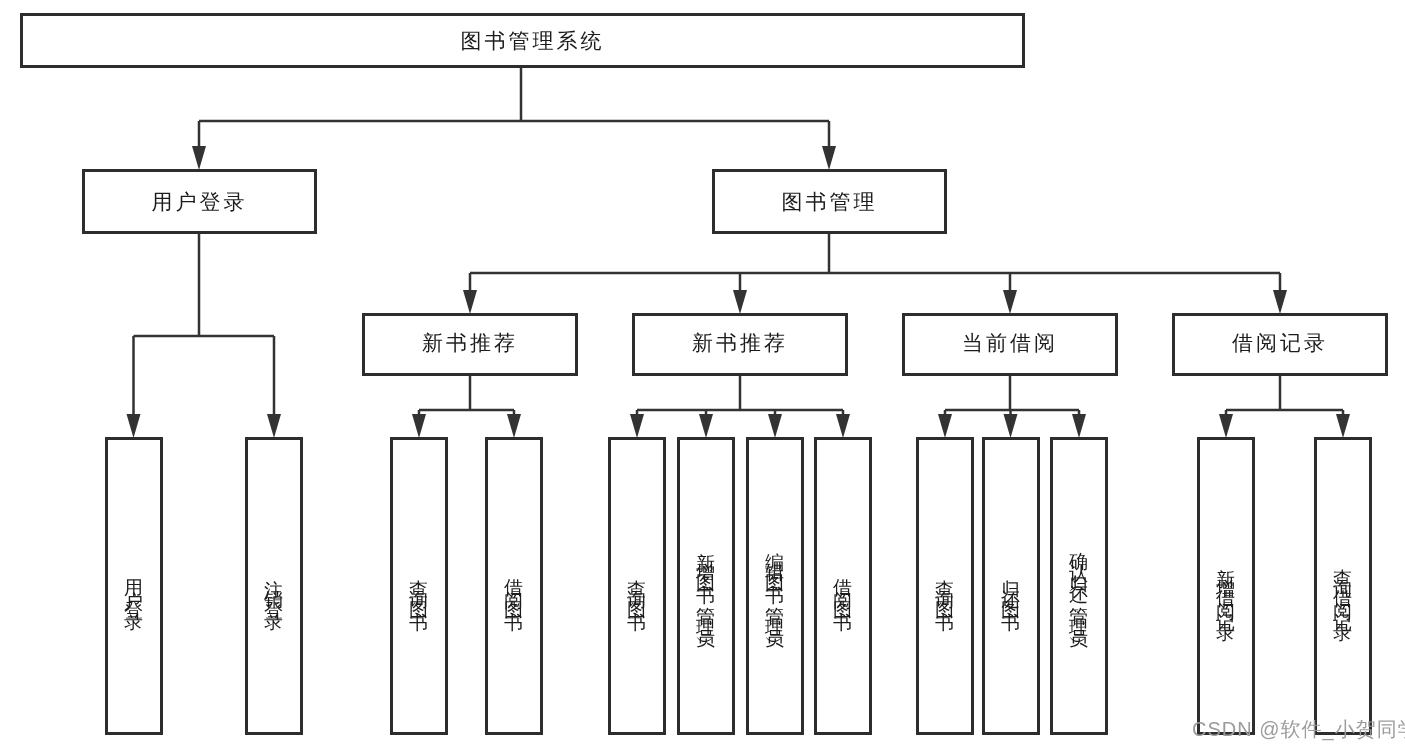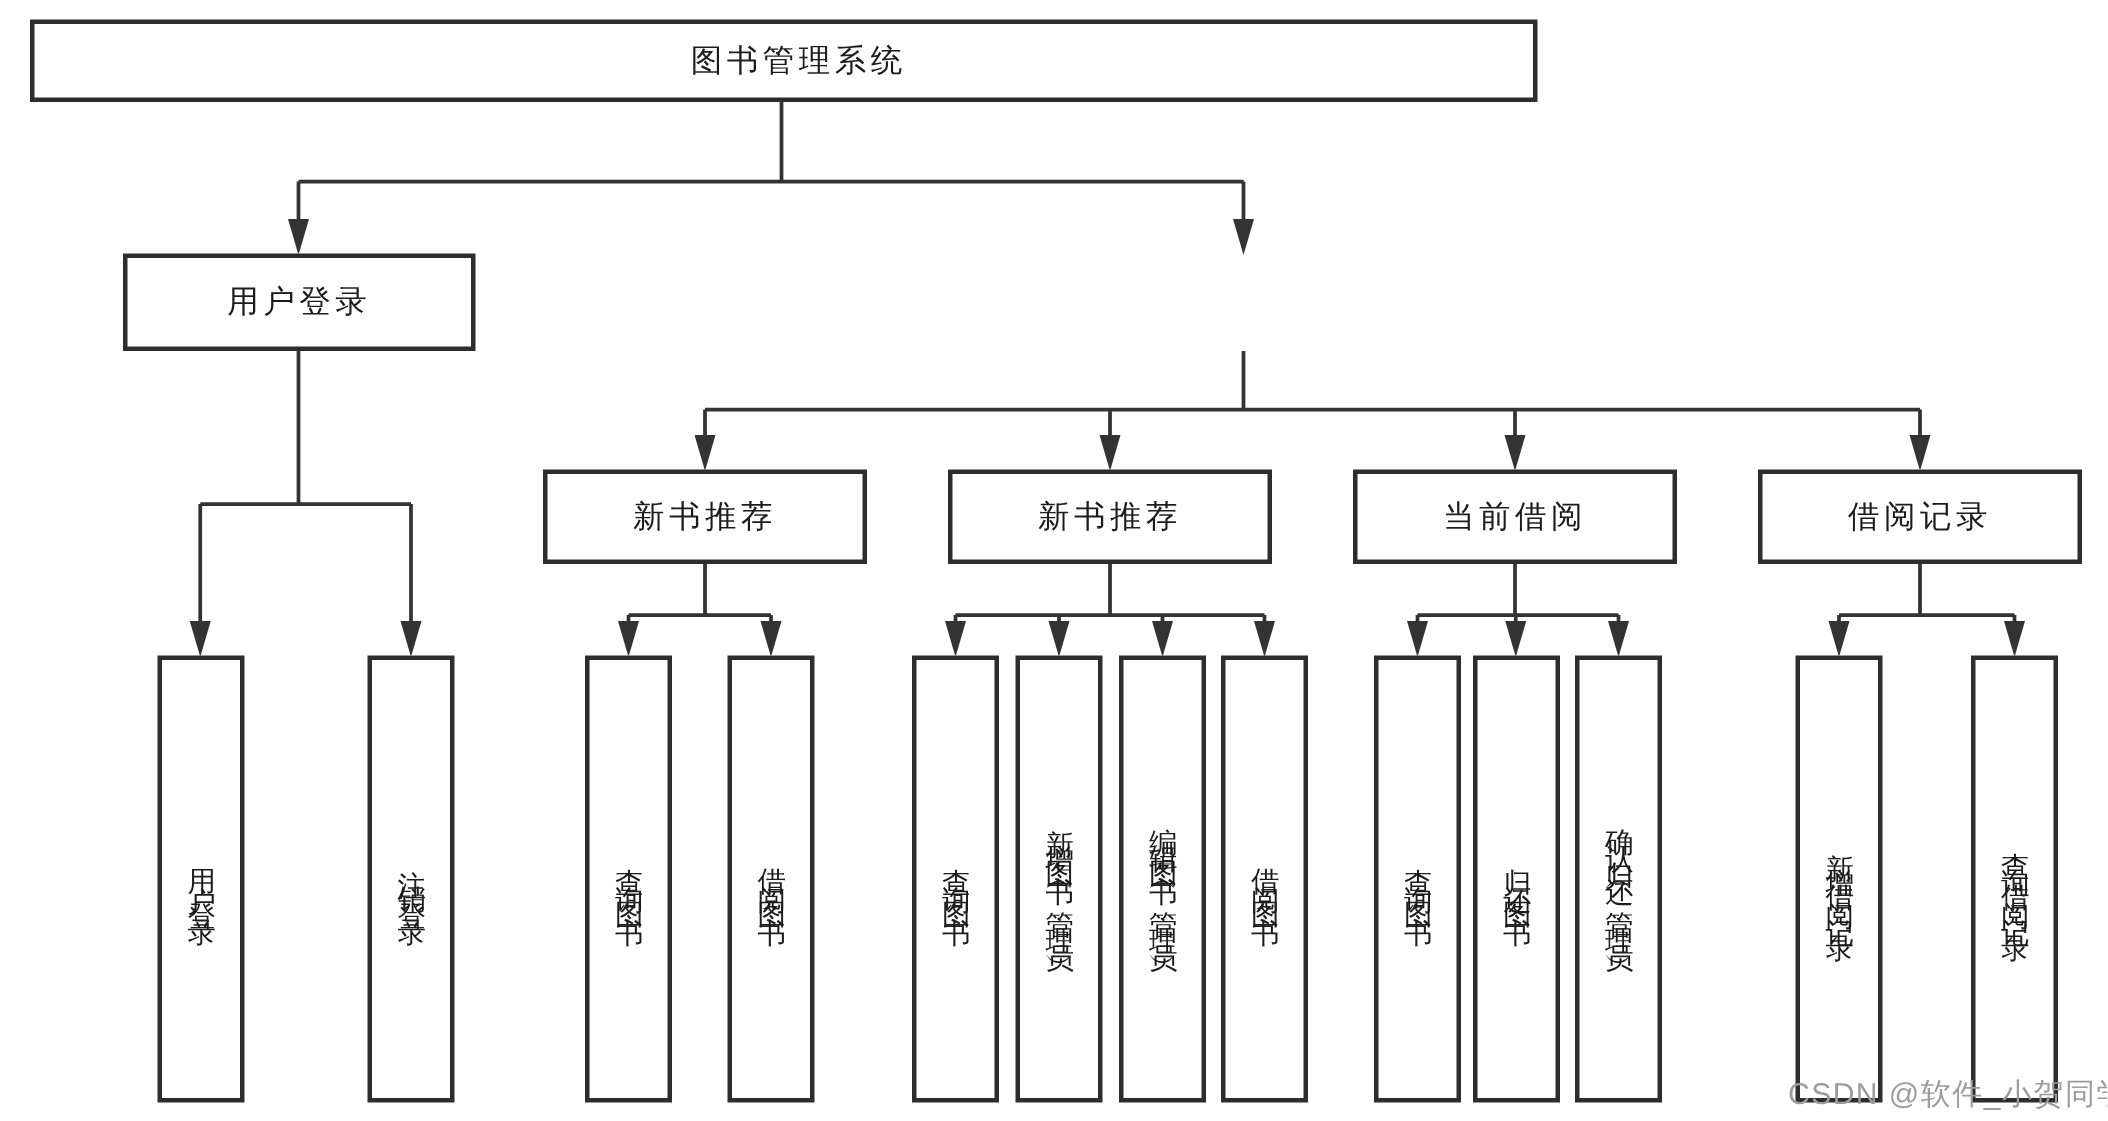--- a/index.html
+++ b/index.html
@@ -15,21 +15,21 @@
   }
   .hlabel{
     font-size:21px;letter-spacing:3px;color:#1c1c1c;white-space:nowrap;line-height:1;
   }
   .vtext{
     writing-mode:vertical-rl;text-orientation:mixed;
     font-size:19px;letter-spacing:11px;color:#1c1c1c;line-height:1;
   }
   .root-box{left:20px;top:13px;width:1005px;height:55px;padding-left:20px;}
   .l2-box{top:169px;width:235px;height:65px;}
-  .l3-box{top:313px;width:216px;height:63px;}
+  .l3-box{top:313px;width:216px;height:63px;font-family:Liberation Mono, monospace;}
   .leaf{top:437px;width:58px;height:298px;}
   .watermark{
     position:absolute;left:1192px;top:716px;z-index:2;
     font-size:20px;color:#9c9c9c;white-space:nowrap;letter-spacing:1px;
   }
 </style>
 </head>
 <body>
 
 <div class="stage">
@@ -84,20 +84,23 @@
     </g>
   </svg>
 
   <div class="node root-box">
     <span class="hlabel">图书管理系统</span>
   </div>
 
   <div class="node l2-box" style="left:82px;">
     <span class="hlabel">用户登录</span>
   </div>
+  <div class="node l2-box" style="left:712px;">
+    <span class="hlabel">图书管理</span>
+  </div>
 
   <div class="node l3-box" style="left:362px;">
     <span class="hlabel">新书推荐</span>
   </div>
   <div class="node l3-box" style="left:632px;">
     <span class="hlabel">新书推荐</span>
   </div>
   <div class="node l3-box" style="left:1172px;">
     <span class="hlabel">借阅记录</span>
   </div>

